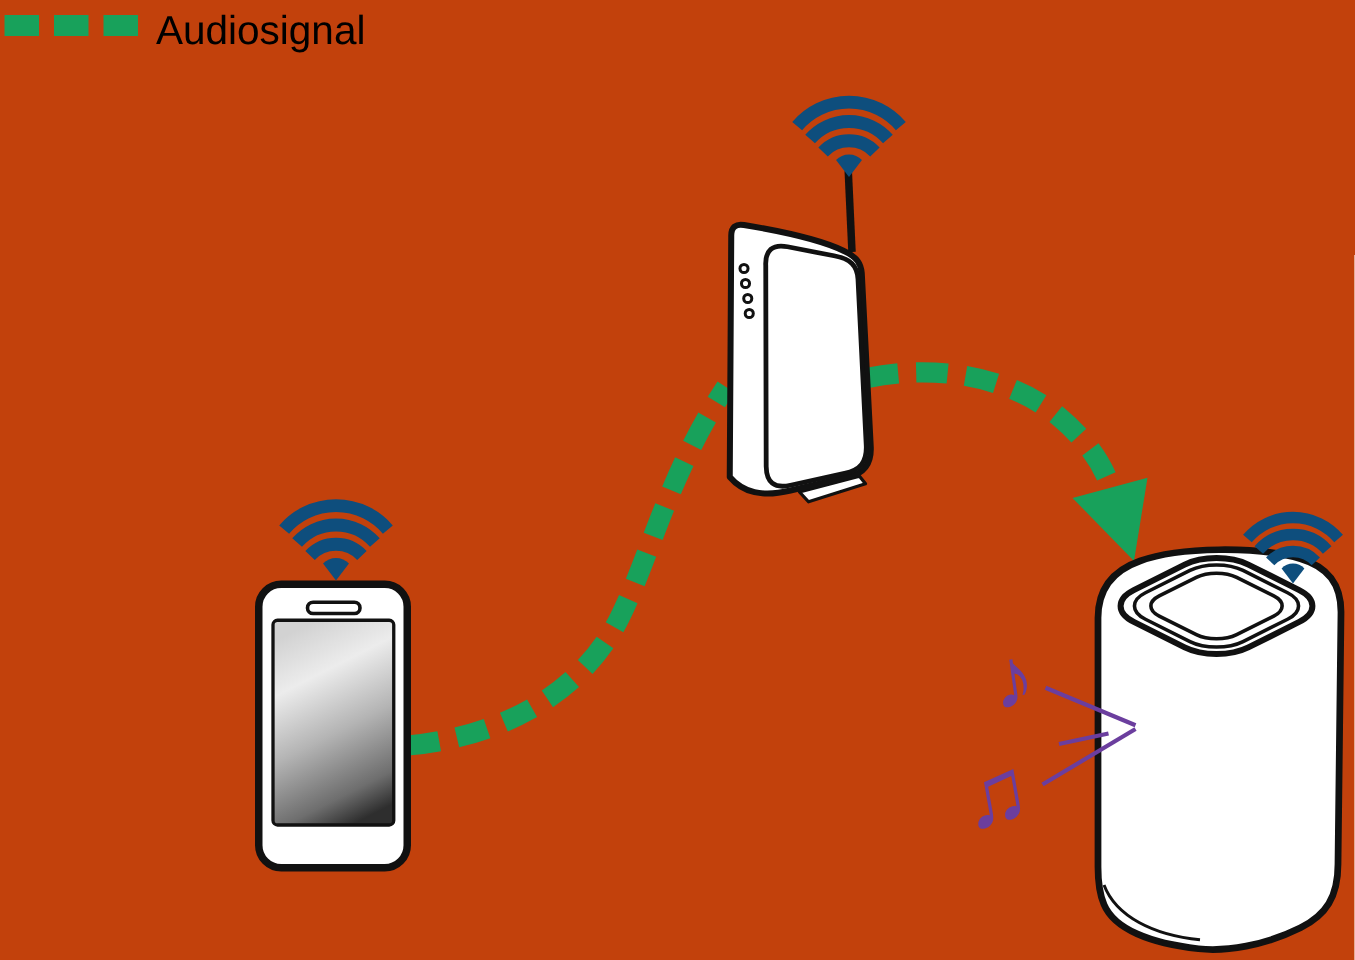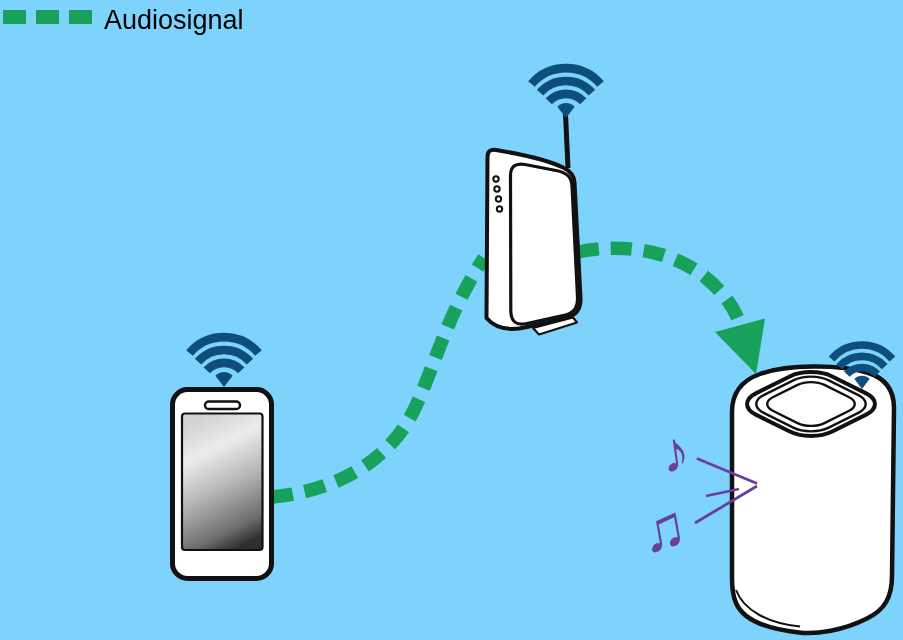--- a/index.html
+++ b/index.html
@@ -4,21 +4,21 @@
 <style>
   html, body {
     margin: 0;
     padding: 0;
     background: #ffffff;
   }
   .stage {
     position: relative;
     width: 903px;
     height: 640px;
-    background: #7dd3fc;
+    background: #c2410c;
     overflow: hidden;
   }
   svg { display: block; }
   text {
     font-family: "Liberation Sans", "DejaVu Sans", sans-serif;
   }
   .legend-label {
     font-size: 27px;
     fill: #000000;
   }

